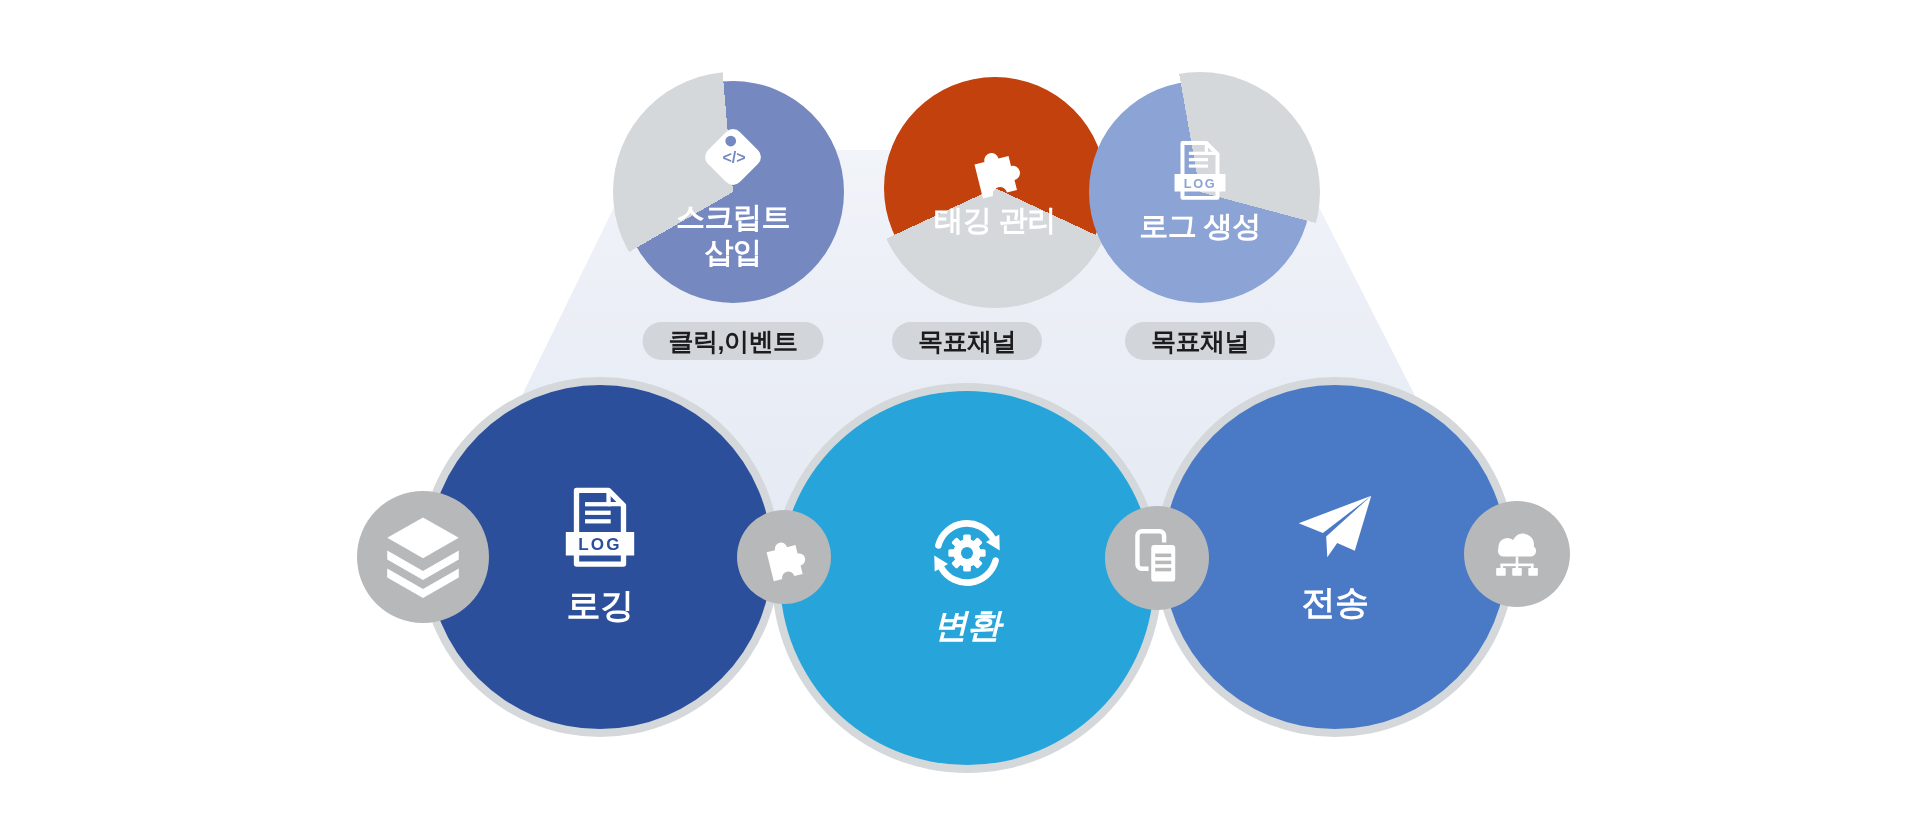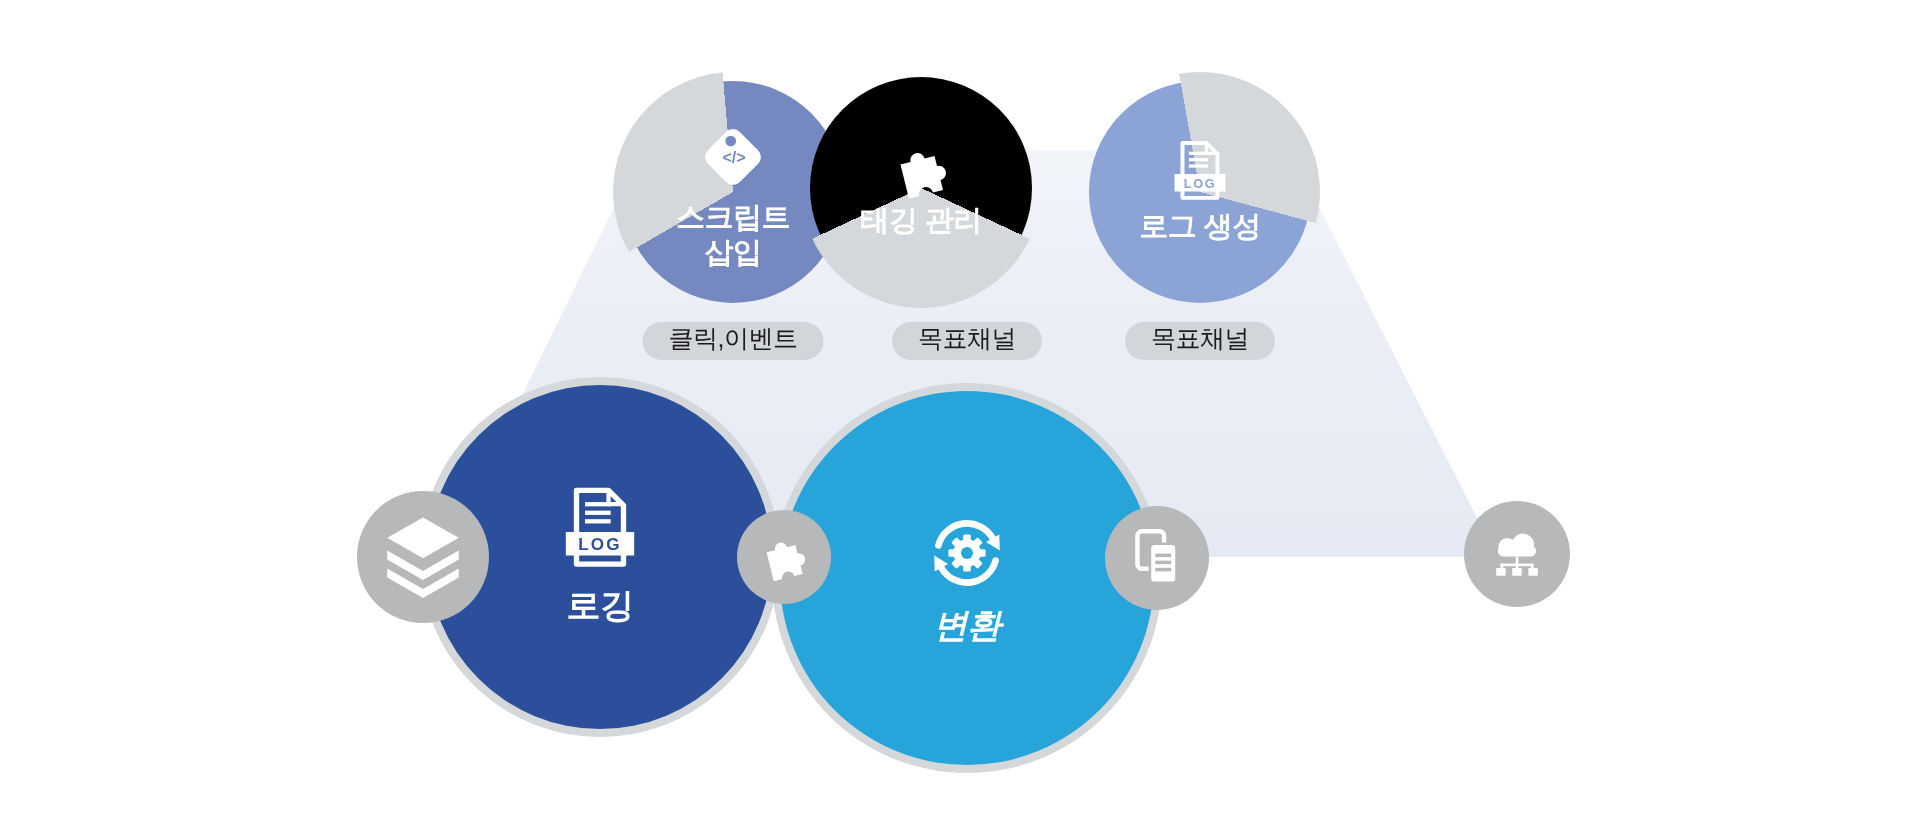--- a/index.html
+++ b/index.html
@@ -21,21 +21,21 @@
   .c-top{width:222px;height:222px;z-index:2;}
   .c-top::before{ 
     content:"";position:absolute;inset:-9px;border-radius:50%;z-index:-1;
   }
   .arc-upleft::before{background:conic-gradient(from 240deg,#d5d8db 0 115deg,transparent 115deg 360deg);}
   .arc-bottom::before{background:conic-gradient(from 115deg,#d5d8db 0 130deg,transparent 130deg 360deg);}
   .arc-upright::before{background:conic-gradient(from 350deg,#d5d8db 0 115deg,transparent 115deg 360deg);}
   .c-bottom{z-index:2;box-shadow:0 0 0 8px #d5d8db;}
   .c-gray{z-index:3;background:#b7b8ba;color:#b7b8ba;}
   .tc0{left:622px;top:81px;background:#7589c0;color:#7589c0;}
-  .tc1{left:810px;top:77px;background:#000000;color:#5dbde0;}
+  .tc1{left:884px;top:77px;background:#c2410c;color:#5dbde0;}
   .tc2{left:1089px;top:81px;background:#8ca4d5;color:#8ca4d5;}
   .bc0{left:428px;top:385px;width:344px;height:344px;background:#2c4f9c;color:#2c4f9c;}
   .bc1{left:780px;top:391px;width:374px;height:374px;background:#27a5da;color:#27a5da;font-style:italic;}
   .bc2{left:1163px;top:385px;width:344px;height:344px;background:#4a79c5;color:#4a79c5;}
   .gc0{left:357px;top:491px;width:132px;height:132px;}
   .gc1{left:737px;top:510px;width:94px;height:94px;}
   .gc2{left:1105px;top:506px;width:104px;height:104px;}
   .gc3{left:1464px;top:501px;width:106px;height:106px;}
   
   .top-label{
@@ -43,23 +43,23 @@
     letter-spacing:-0.5px;
   }
   .top-label span{display:block;}
   .top-label span:empty{display:none;}
   .bottom-label{
     margin-top:4px;color:#ffffff;font-weight:bold;font-size:34px;letter-spacing:-0.5px;
   }
   
   .pill{
     position:absolute;top:322px;height:38px;z-index:3;transform:translateX(-50%);
-    background:#d2d5da;border-radius:19px;display:inline-flex;align-items:flex-start;
+    background:#d2d5da;border-radius:19px;display:inline-flex;align-items:center;
     justify-content:center;padding:0 26px;white-space:nowrap;
-    color:#1c1c1e;font-weight:normal;font-size:25px;letter-spacing:-0.5px;
+    color:#1c1c1e;font-weight:bold;font-size:25px;letter-spacing:-0.5px;
   }
   .pl0{left:733px;}
   .pl1{left:967px;}
   .pl2{left:1200px;}
   
   .icon{display:block;}
   .i-tag{width:86px;height:86px;}
   .i-puzzle-top{width:66px;height:66px;}
   .i-log-top{width:64px;height:70px;}
   .i-log-big{width:86px;height:94px;}
@@ -158,20 +158,27 @@
       <path d="M15.9 35 A27 27 0 0 1 65.4 28.5" fill="none" stroke="#ffffff" stroke-width="6" stroke-linecap="round"></path>
       <path d="M71.9 39.8 L71.5 25 L59.3 32 Z" fill="#ffffff"></path>
       <g transform="rotate(180 42 42)">
         <path d="M15.9 35 A27 27 0 0 1 65.4 28.5" fill="none" stroke="#ffffff" stroke-width="6" stroke-linecap="round"></path>
         <path d="M71.9 39.8 L71.5 25 L59.3 32 Z" fill="#ffffff"></path>
       </g>
     </svg>
     <div class="bottom-label">변환</div>
   </div>
 
+  <div class="circle c-bottom bc2">
+    <svg class="icon i-plane" viewBox="0 0 80 80">
+      <path d="M73 7 L7 32 L29 41 Z" fill="#ffffff"></path>
+      <path d="M73 7 L32 44 L33 63 L42 50 L58 57 Z" fill="#ffffff"></path>
+    </svg>
+    <div class="bottom-label">전송</div>
+  </div>
 
   <div class="circle c-gray gc0">
     <svg class="icon i-layers" viewBox="0 0 72 72">
       <path d="M36 5 L64 21 L36 37 L8 21 Z" fill="#ffffff"></path>
       <path d="M8 31 L36 47 L64 31 L64 38 L36 54 L8 38 Z" fill="#ffffff"></path>
       <path d="M8 45 L36 61 L64 45 L64 52 L36 68 L8 52 Z" fill="#ffffff"></path>
     </svg>
   </div>
 
   <div class="circle c-gray gc1">

